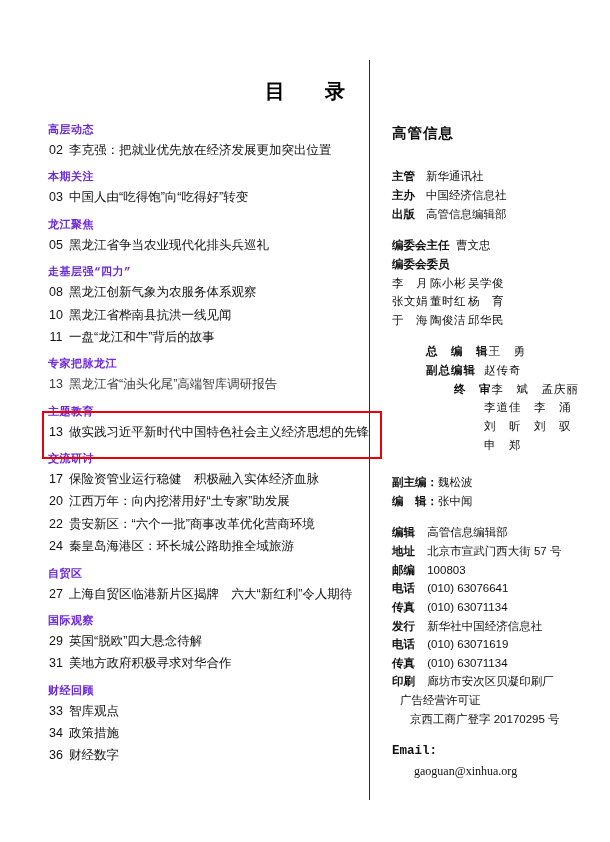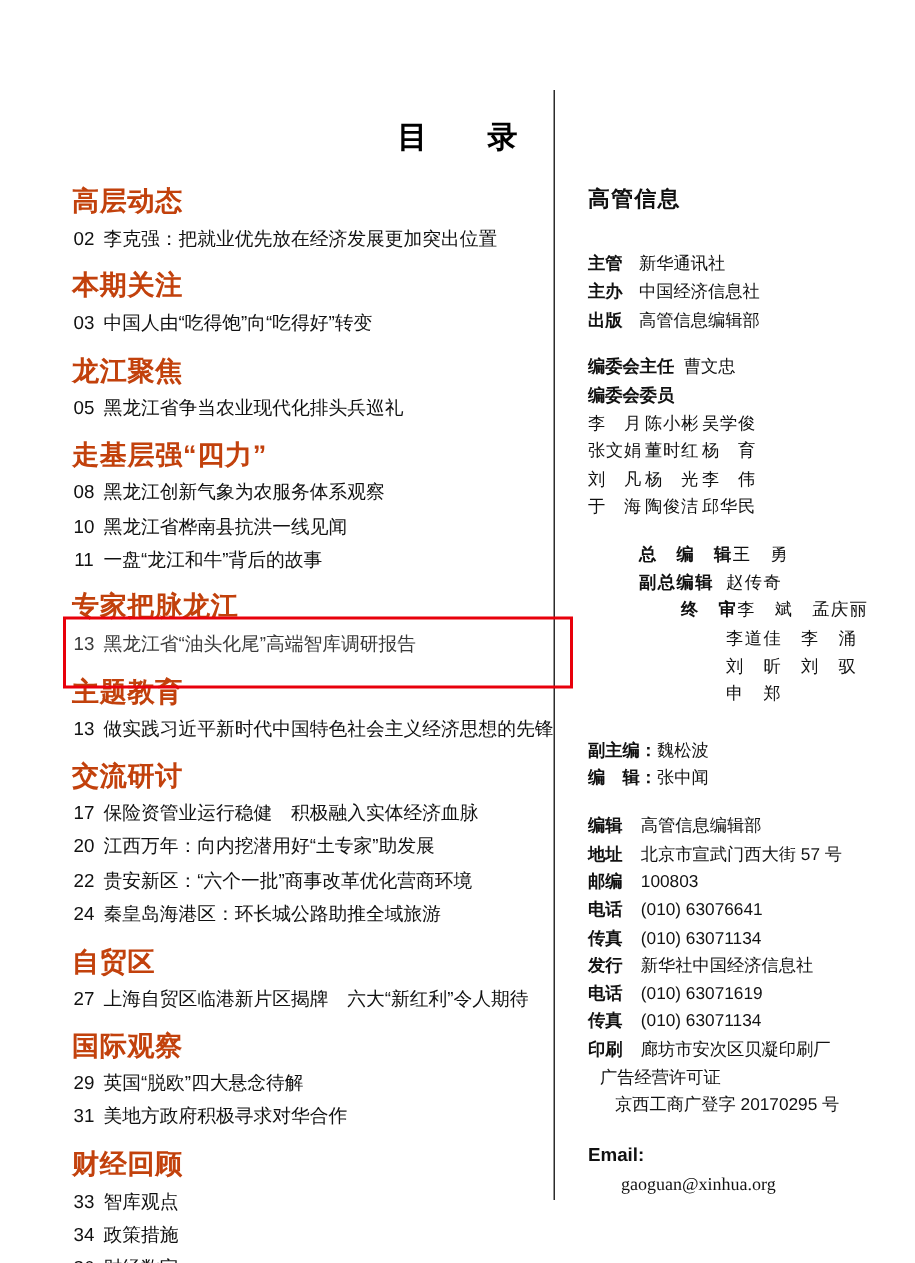--- a/index.html
+++ b/index.html
@@ -40,25 +40,26 @@
     background: #2b2b2b;
   }
   
   .toc {
     position: absolute;
     left: 48px;
     top: 122px;
     width: 305px;
   }
   .toc-section {
-    font-size: 18px;
-    font-weight: bold;
-    color: #c2410c;
+    font-size: 11px;
+    font-weight: bold;
+    color: #6d28d9;
     margin: 0 0 4px 0;
     letter-spacing: 0.5px;
+    font-family: Liberation Mono, monospace;
   }
   .toc-section.spaced {
     margin-top: 9px;
   }
   .toc-entry {
     font-size: 12.5px;
     color: #111;
     margin: 0 0 3px 0;
     line-height: 1.55;
     white-space: nowrap;
@@ -147,21 +148,21 @@
   .contact .k {
     display: inline-block;
     min-width: 32px;
     font-weight: bold;
   }
   .contact .v {
     display: inline-block;
   }
   .email-label {
     font-weight: bold;
-    font-family: Liberation Sans, sans-serif;
+    font-family: Liberation Mono, monospace;
     font-size: 12.5px;
   }
   .email-val {
     font-family: "Liberation Serif", serif;
     font-size: 12px;
     padding-left: 22px;
   }
   .faint {
     color: #3a3a3a;
   }
@@ -227,21 +228,20 @@
       <div class="kv"><span class="k label-w2">主管</span><span>新华通讯社</span></div>
       <div class="kv"><span class="k label-w2">主办</span><span>中国经济信息社</span></div>
       <div class="kv"><span class="k label-w2">出版</span><span>高管信息编辑部</span></div>
     </div>
 
     <div class="blk">
       <div class="kv"><span class="bold">编委会主任</span>&nbsp;&nbsp;<span>曹文忠</span></div>
       <div class="kv bold">编委会委员</div>
       <div class="names"><span class="n">李　月</span><span class="n">陈小彬</span><span class="n">吴学俊</span></div>
       <div class="names"><span class="n">张文娟</span><span class="n">董时红</span><span class="n">杨　育</span></div>
-      <div class="names"><span class="n">刘　凡</span><span class="n">杨　光</span><span class="n">李　伟</span></div>
       <div class="names"><span class="n">于　海</span><span class="n">陶俊洁</span><span class="n">邱华民</span></div>
     </div>
 
     <div class="blk">
       <div class="ed-line"><span class="role">总　编　辑</span><span class="nm">王　勇</span></div>
       <div class="ed-line"><span class="role">副总编辑</span><span class="nm">赵传奇</span></div>
       <div class="ed-line"><span class="role indent2">终　审</span><span class="nm">李　斌　孟庆丽</span></div>
       <div class="ed-line"><span class="role indent2"></span><span class="nm">李道佳　李　涌</span></div>
       <div class="ed-line"><span class="role indent2"></span><span class="nm">刘　昕　刘　驭</span></div>
       <div class="ed-line"><span class="role indent2"></span><span class="nm">申　郑</span></div>

